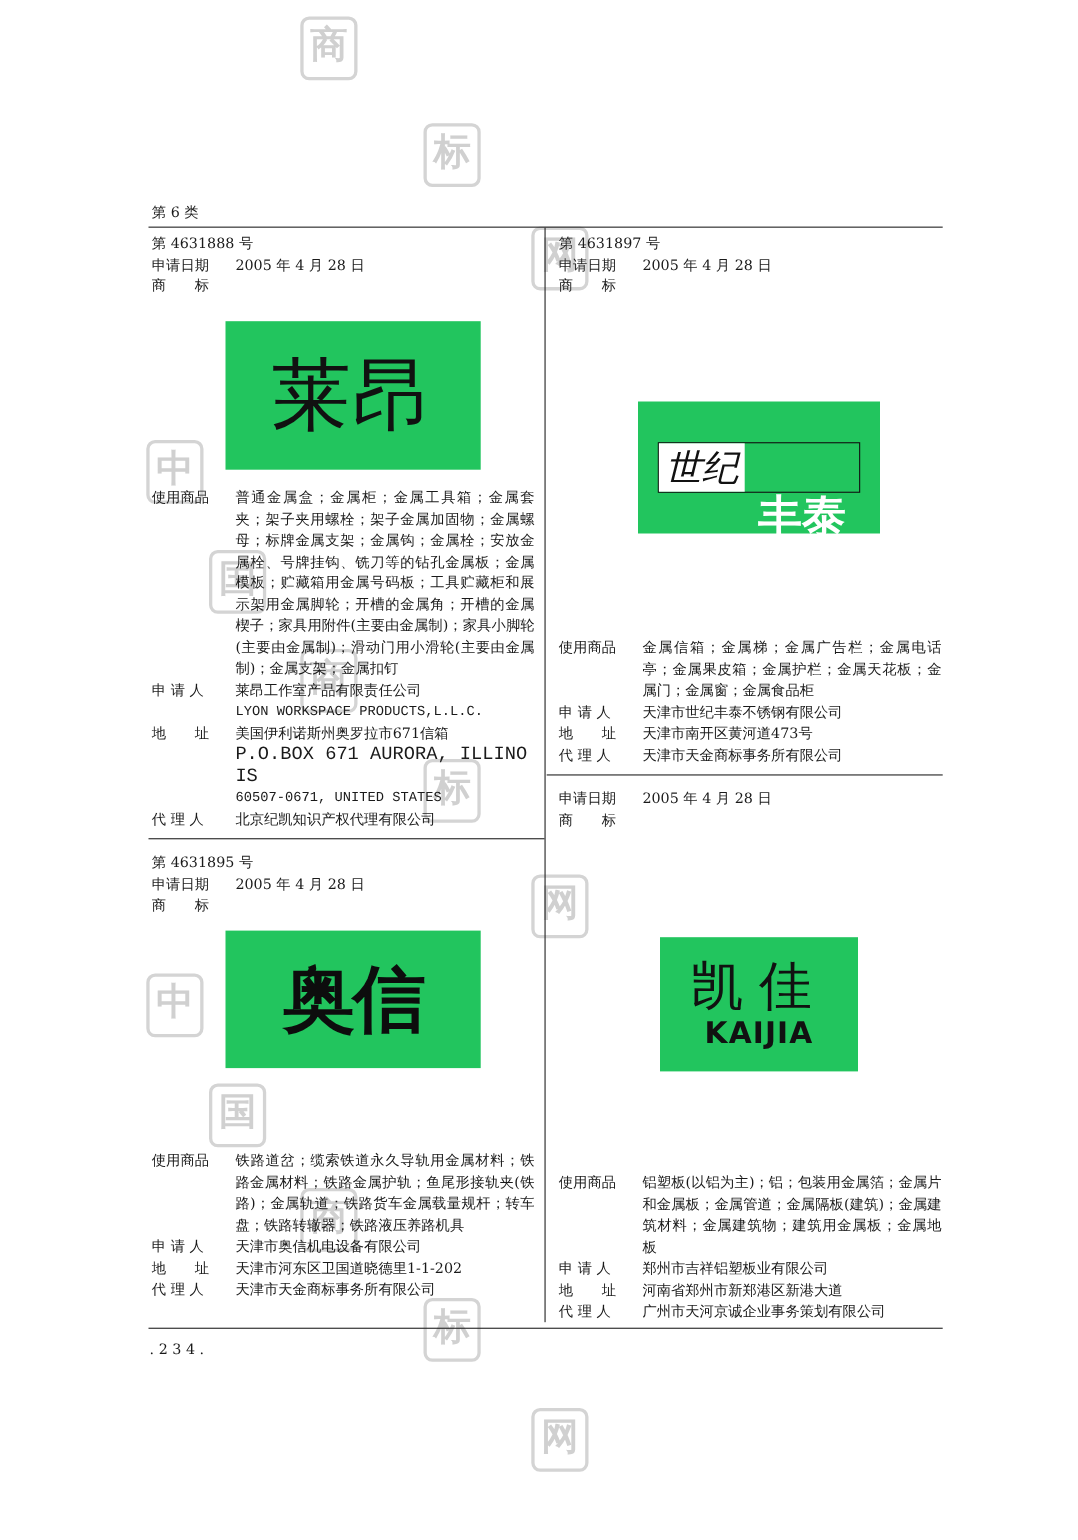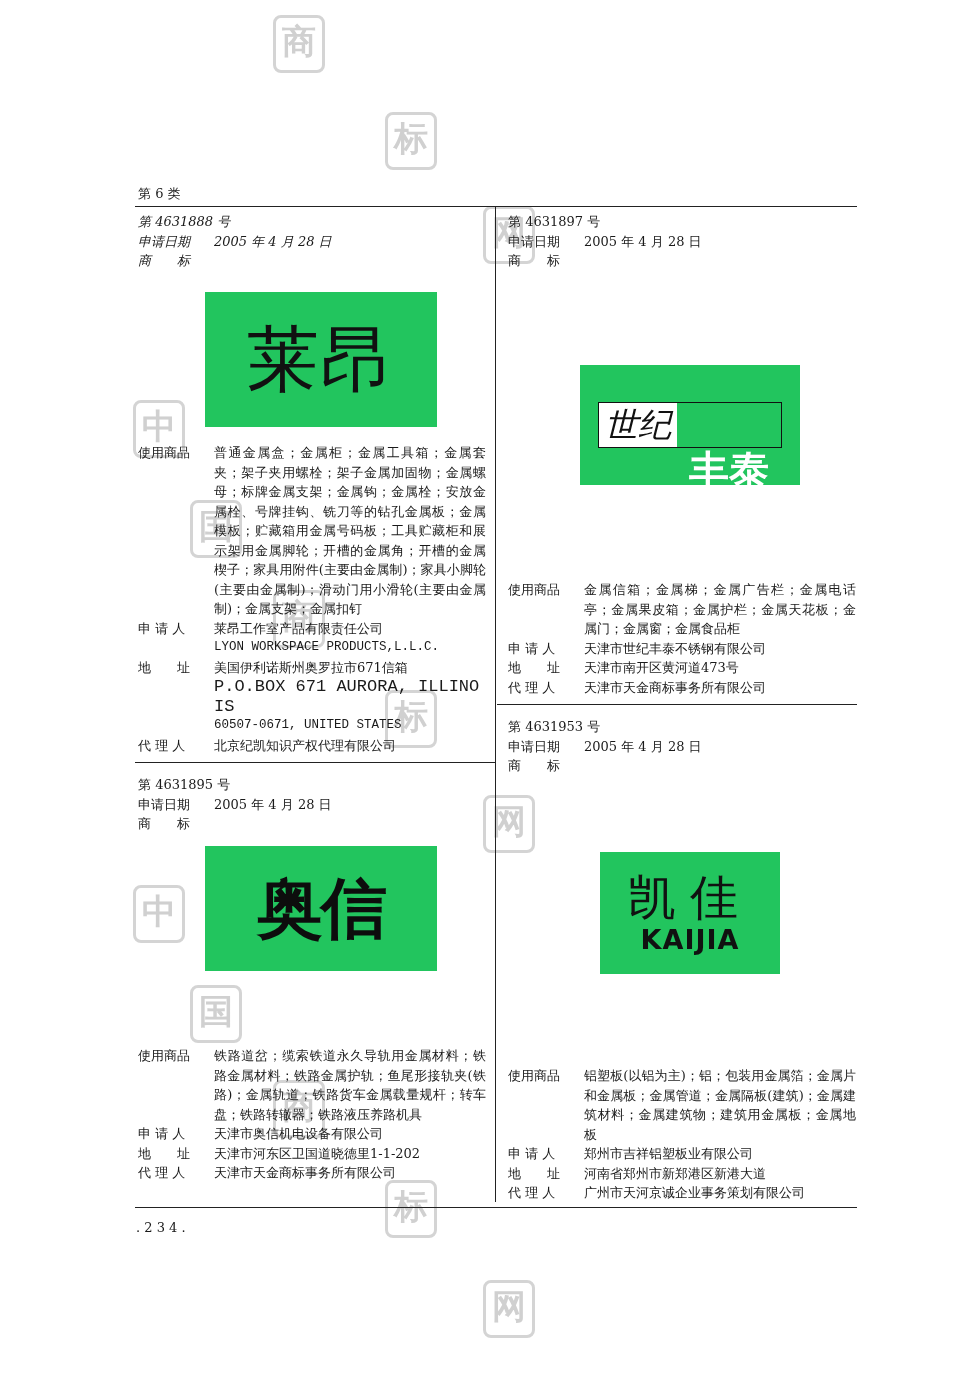--- a/index.html
+++ b/index.html
@@ -39,21 +39,21 @@
 <div class="hline" style="left:135px;top:206px;width:722px;"></div>
 
 <div class="vline" style="left:495px;top:207px;height:995px;"></div>
 
 <div class="hline" style="left:135px;top:762px;width:360px;"></div>
 
 <div class="hline" style="left:497px;top:704px;width:360px;"></div>
 
 <div class="hline" style="left:135px;top:1207px;width:722px;"></div>
 
-<div class="entry" style="left:138px;top:212px;width:345px;font-style:italic;">
+<div class="entry" style="left:138px;top:212px;width:345px;">
   <div class="row">
       <span>第 4631888 号</span>
     </div>
   <div class="row">
       <span class="lbl">申请日期</span>
       <span class="val">2005 年 4 月 28 日</span>
     </div>
   <div class="row">
       <span class="lbl">商　　标</span>
     </div>
@@ -158,23 +158,20 @@
       <span class="val">天津市河东区卫国道晓德里1-1-202</span>
     </div>
   <div class="row">
       <span class="lbl">代 理 人</span>
       <span class="val">天津市天金商标事务所有限公司</span>
     </div>
 </div>
 
 <div class="entry" style="left:508px;top:717px;width:345px;">
   <div class="row">
-      <span>第 4631953 号</span>
-    </div>
-  <div class="row">
       <span class="lbl">申请日期</span>
       <span class="val">2005 年 4 月 28 日</span>
     </div>
   <div class="row">
       <span class="lbl">商　　标</span>
     </div>
 </div>
 <div class="mark-box" style="left:600px;top:852px;width:180px;height:122px;flex-direction:column;">
   <span style="font-family:'DejaVu Sans',sans-serif;font-size:48px;line-height:54px;letter-spacing:14px;color:#111;">凯佳</span>
   <span style="font-family:'DejaVu Sans',sans-serif;font-weight:bold;font-size:27px;line-height:32px;letter-spacing:1px;color:#111;">KAIJIA</span>

